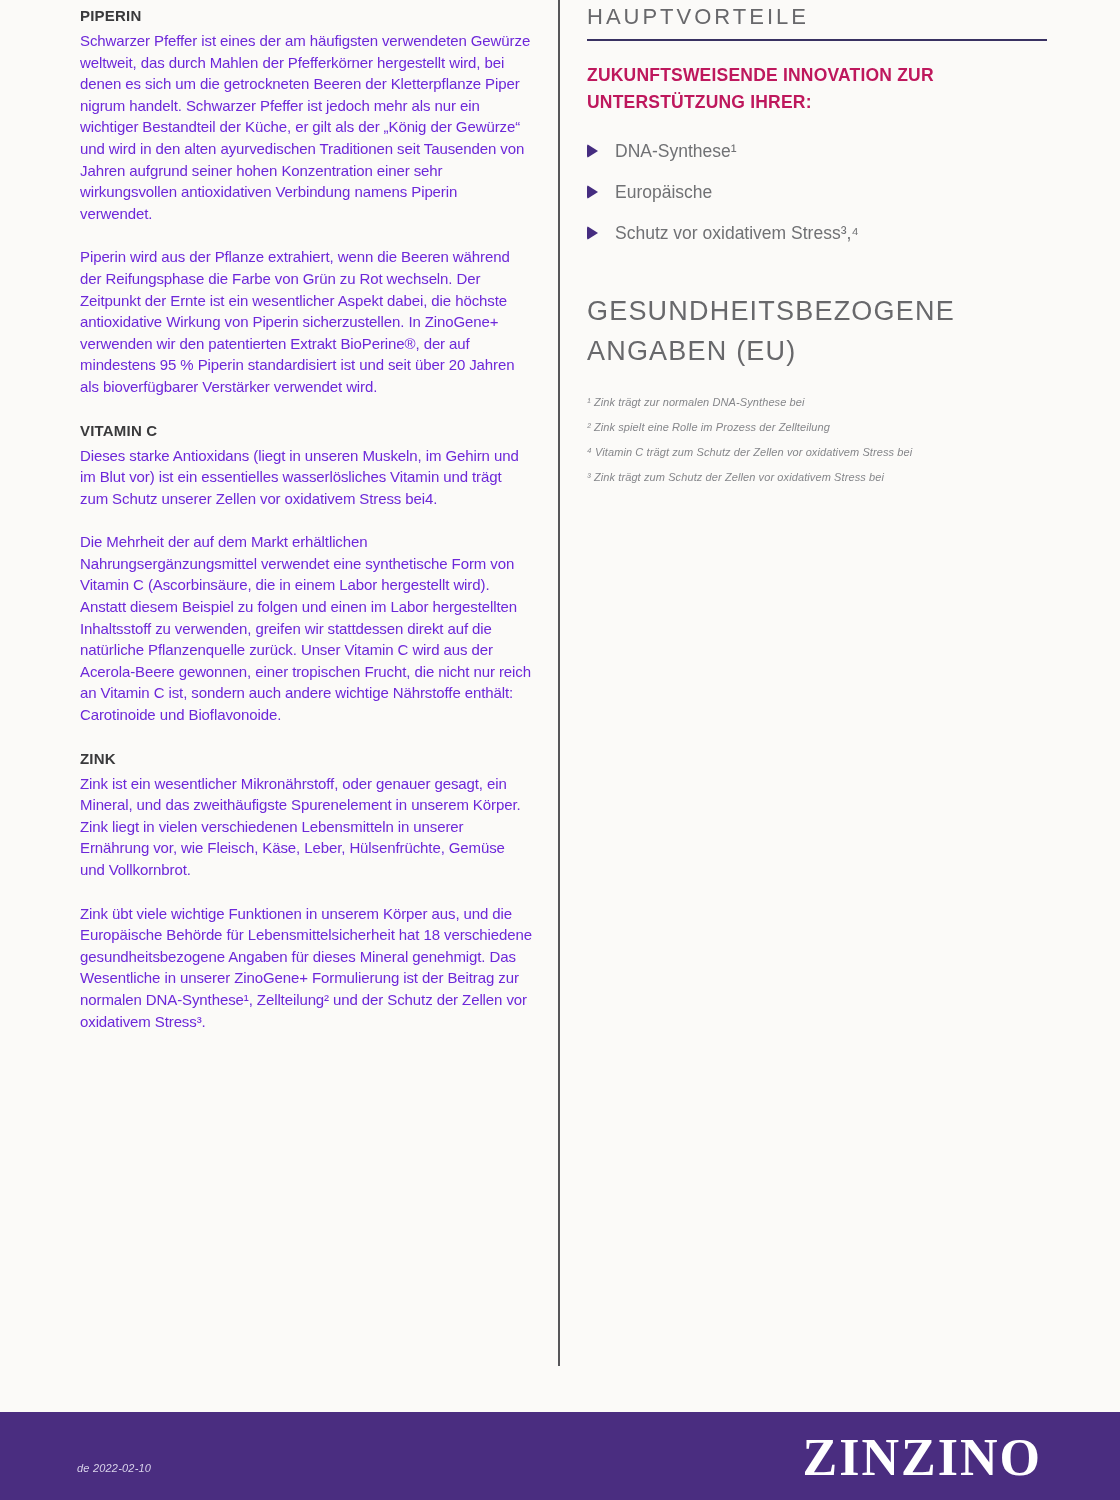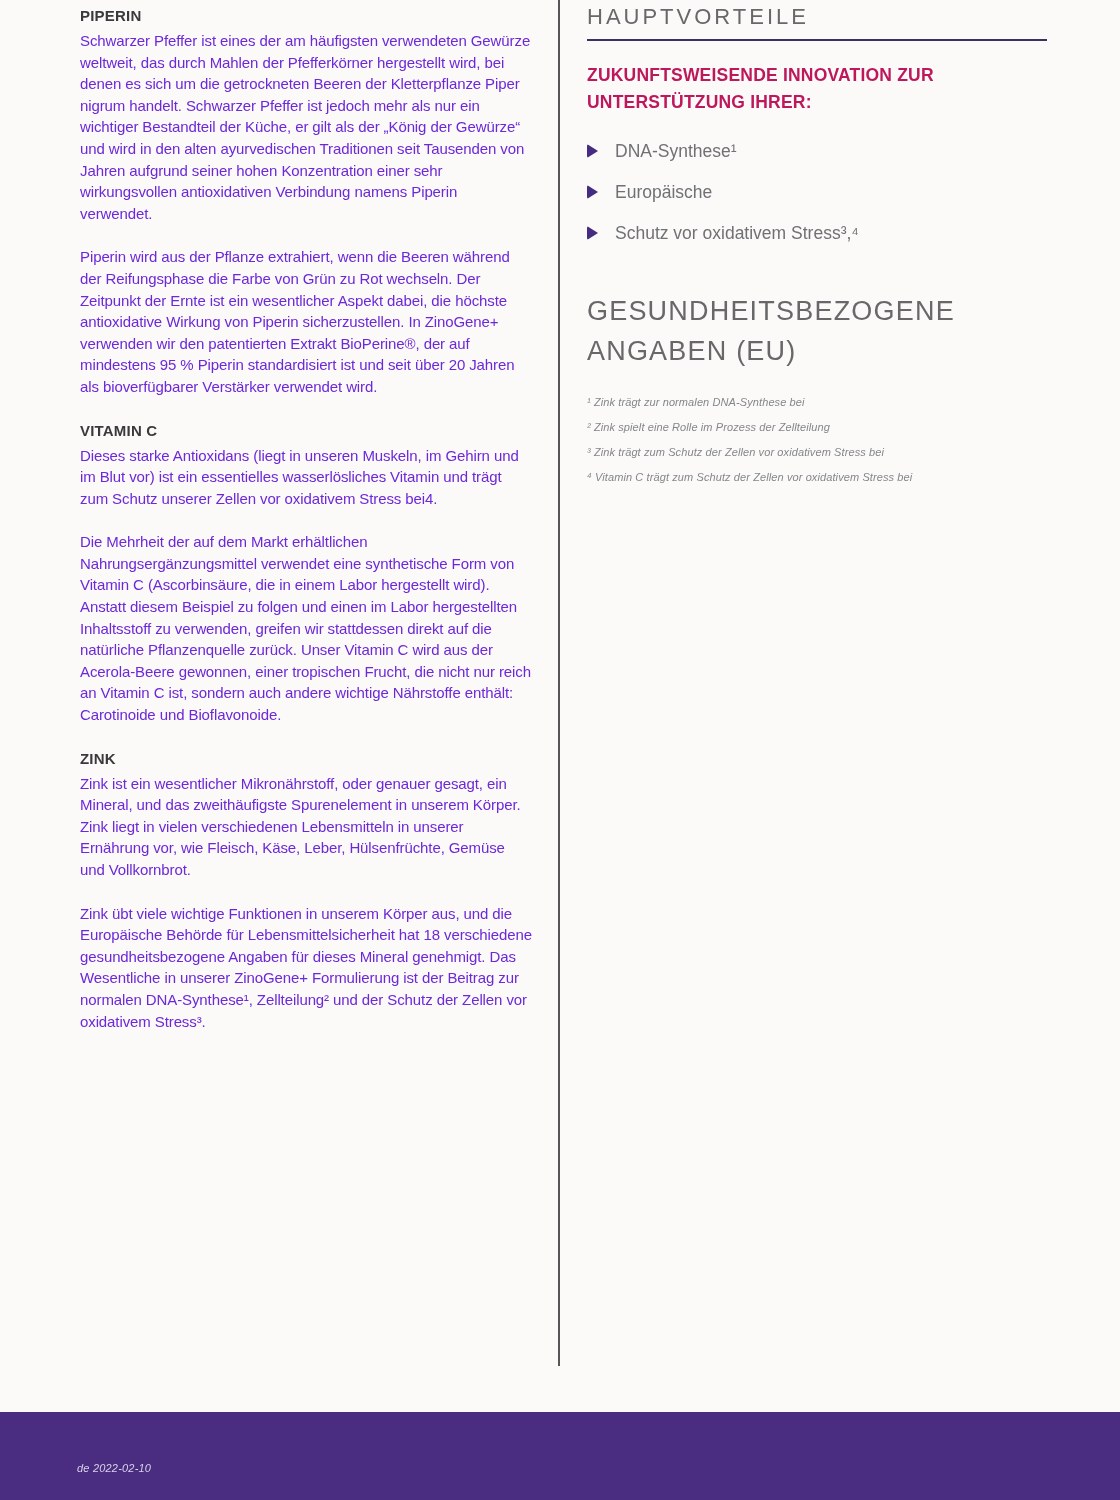--- a/index.html
+++ b/index.html
@@ -136,23 +136,24 @@
     <div class="bullet-row">
       <span class="triangle-icon"></span>
       <span class="bullet-label">Schutz vor oxidativem Stress³,⁴</span>
     </div>
 
     <h2 class="claims-title">GESUNDHEITSBEZOGENE ANGABEN (EU)</h2>
 
     <div class="footnotes">
       <p class="footnote">¹ Zink trägt zur normalen DNA-Synthese bei</p>
       <p class="footnote">² Zink spielt eine Rolle im Prozess der Zellteilung</p>
+      <p class="footnote">⁴ Vitamin C trägt zum Schutz der Zellen vor oxidativem Stress bei</p>
       <p class="footnote">³ Zink trägt zum Schutz der Zellen vor oxidativem Stress bei</p>
-      <p class="footnote">⁴ Vitamin C trägt zum Schutz der Zellen vor oxidativem Stress bei</p>
     </div>
 
   </div>
 
   <div class="footer">
     <span class="doc-code">de 2022-02-10</span>
+    <span class="brand-logo">ZINZINO</span>
   </div>
 
 </div>
 
 </body></html>

